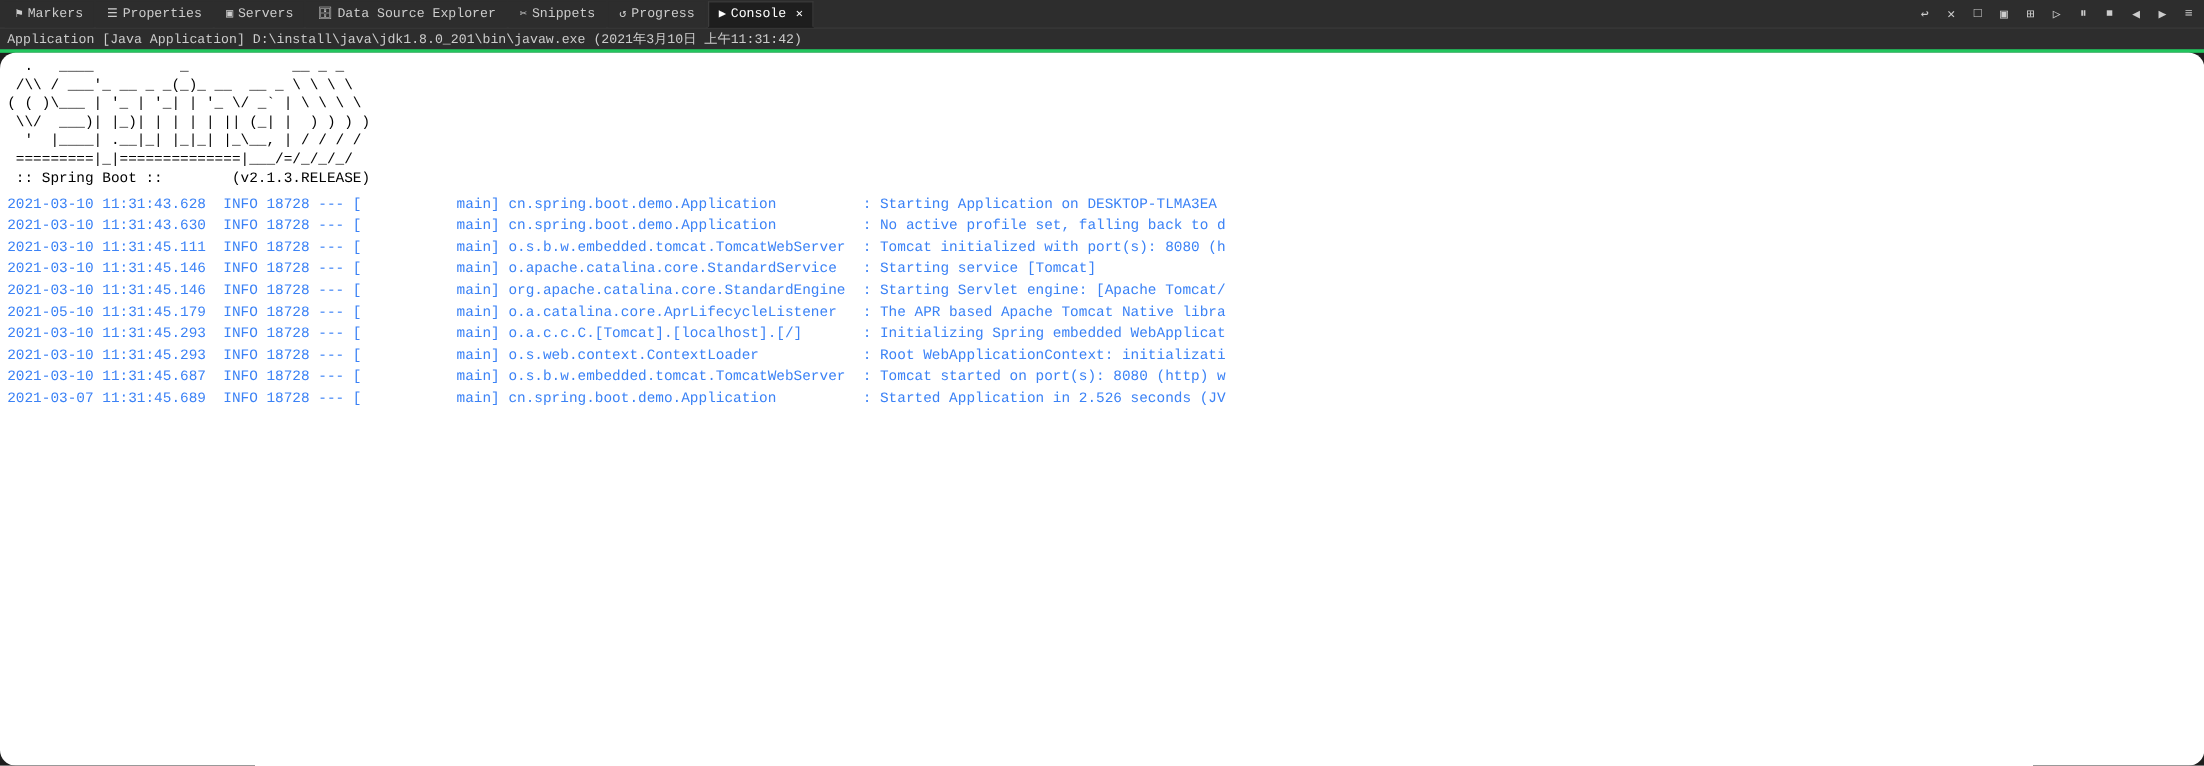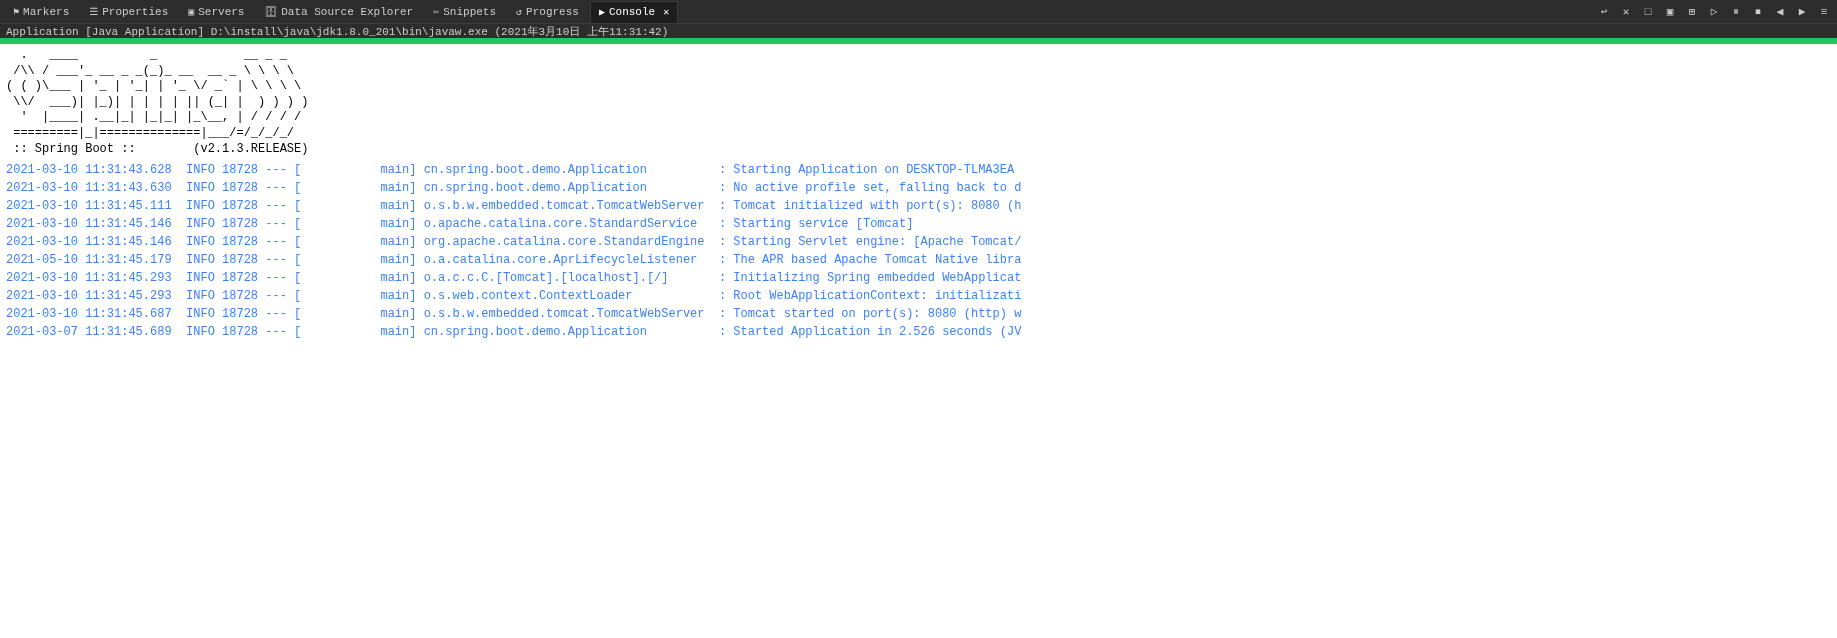--- a/index.html
+++ b/index.html
@@ -75,40 +75,41 @@
       background: transparent;
       border: 1px solid transparent;
       color: #cccccc;
       cursor: pointer;
       font-size: 11px;
     }
 
     
     .app-header {
       background: #2d2d2d;
-      border-bottom: 6px solid #22c55e;
+      border-bottom: 3px solid #22c55e;
       height: 20px;
       display: flex;
       align-items: center;
       padding: 0 6px;
       font-size: 11px;
       color: #cccccc;
     }
 
     
     .console-area {
       background: #ffffff;
       color: #000000;
       height: calc(638px - 24px - 20px);
       overflow-y: auto;
       overflow-x: hidden;
       padding: 4px 6px;
       font-family: 'Courier New', Courier, monospace;
       font-size: 12px;
       line-height: 1.4;
+      border-radius: 13px;
     }
 
     .spring-logo {
       font-family: 'Courier New', Courier, monospace;
       font-size: 12px;
       line-height: 1.3;
       color: #000000;
       white-space: pre;
       margin-bottom: 4px;
     }

